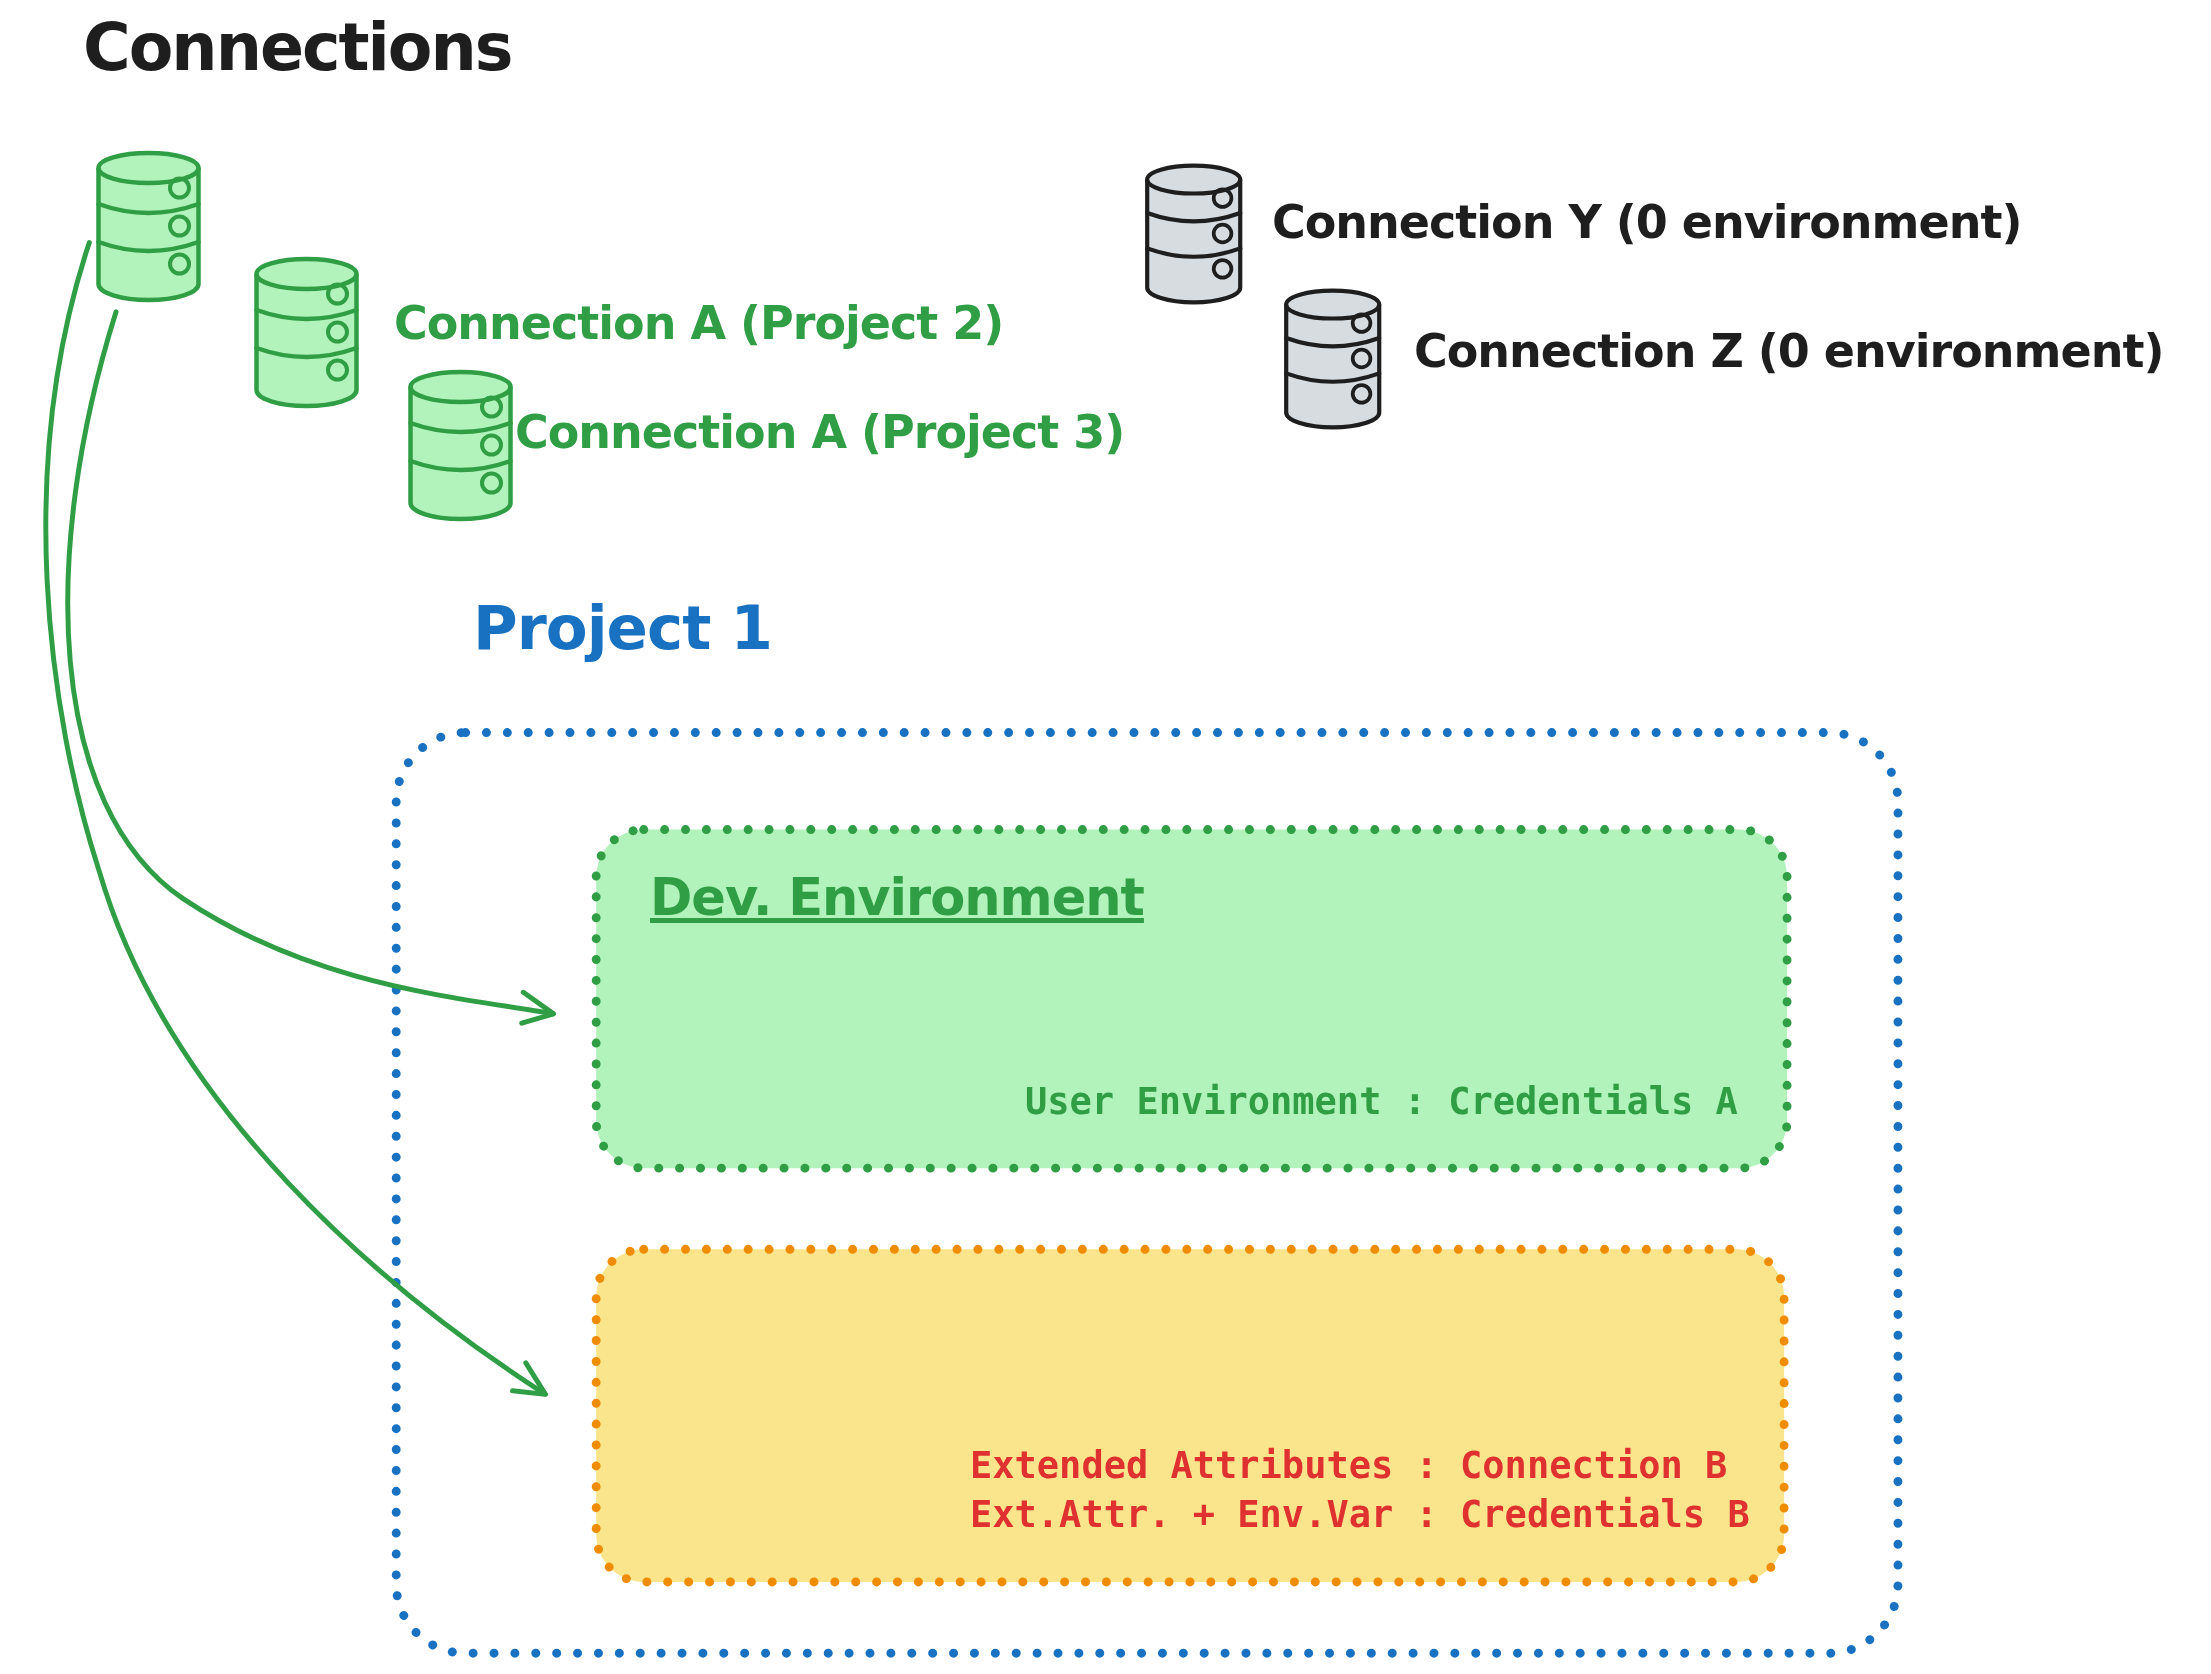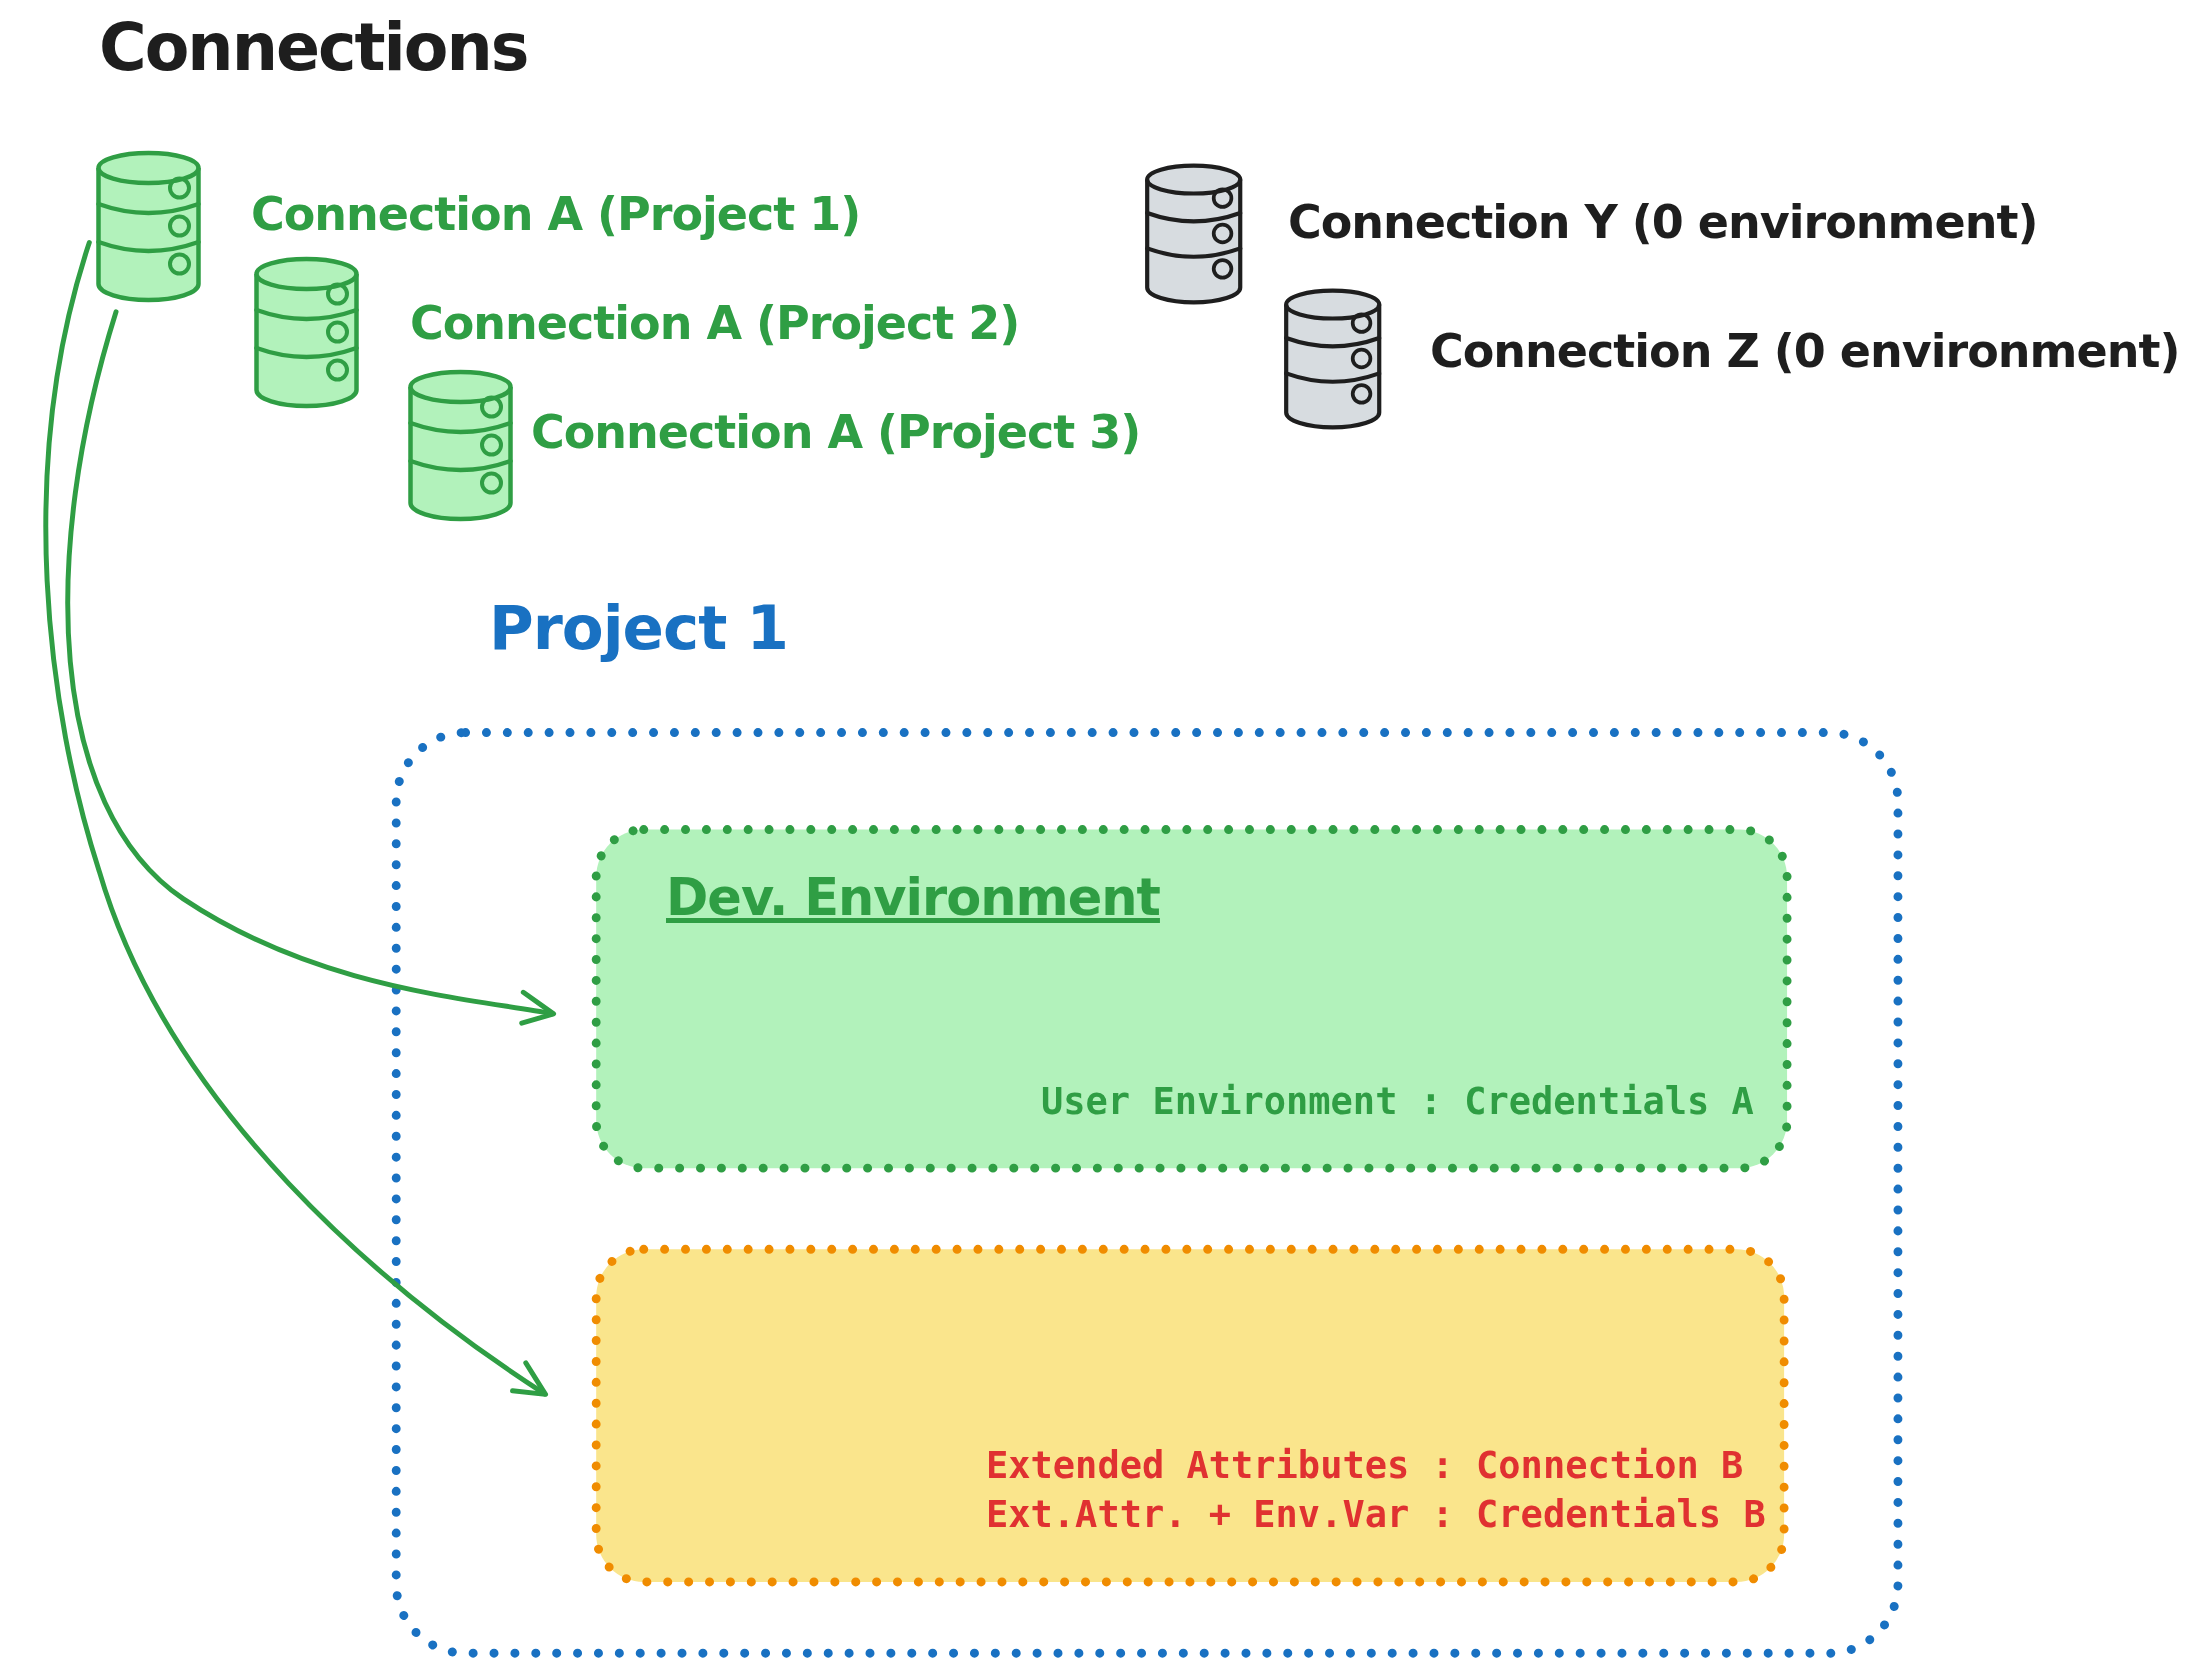--- a/index.html
+++ b/index.html
@@ -5,21 +5,21 @@
   html,body{margin:0;padding:0;background:#ffffff;}
   .canvas{
     position:relative;
     width:2212px;height:1674px;
     background:#ffffff;
     overflow:hidden;
     font-family:"DejaVu Sans", sans-serif;
     color:#1e1e1e;
   }
   .layer{position:absolute;left:0;top:0;width:2212px;height:1674px;}
-  .txt{position:absolute;white-space:nowrap;line-height:1.05;margin-left:16px;}
+  .txt{position:absolute;white-space:nowrap;line-height:1.05;}
   .hand{font-family:"DejaVu Sans", sans-serif;letter-spacing:-1px;}
   .title{left:83px;top:14px;font-size:65px;font-weight:700;letter-spacing:-2px;color:#1e1e1e;}
   .conn-label{font-size:46px;font-weight:600;color:#2f9e44;}
   .conn-a1{left:235px;top:190px;}
   .conn-a2{left:394px;top:299px;}
   .conn-a3{left:515px;top:408px;}
   .conn-label-dark{font-size:46px;font-weight:600;color:#1e1e1e;}
   .conn-y{left:1272px;top:198px;}
   .conn-z{left:1414px;top:327px;}
   .project-title{left:473px;top:596px;font-size:61px;font-weight:700;color:#1971c2;text-align:right;}
@@ -81,21 +81,20 @@
       <use href="#db"></use>
     </svg>
 
   <svg class="db" style="left:1139px;top:160px;color:#1e1e1e;--db-fill:#d7dce0" width="115" height="147" viewBox="0 0 120 158">
       <use href="#db"></use>
     </svg>
   <svg class="db" style="left:1278px;top:285px;color:#1e1e1e;--db-fill:#d7dce0" width="115" height="147" viewBox="0 0 120 158">
       <use href="#db"></use>
     </svg>
 
-  <div class="txt hand conn-label conn-a1">Connection A (Project 1)</div>
   <div class="txt hand conn-label conn-a2">Connection A (Project 2)</div>
   <div class="txt hand conn-label conn-a3">Connection A (Project 3)</div>
   <div class="txt hand conn-label-dark conn-y">Connection Y (0 environment)</div>
   <div class="txt hand conn-label-dark conn-z">Connection Z (0 environment)</div>
 
   <div class="txt hand project-title">Project 1</div>
 
   <div class="txt hand env-title dev-title">Dev. Environment</div>
 
   <div class="txt mono dev-cred">User Environment : Credentials A</div>

